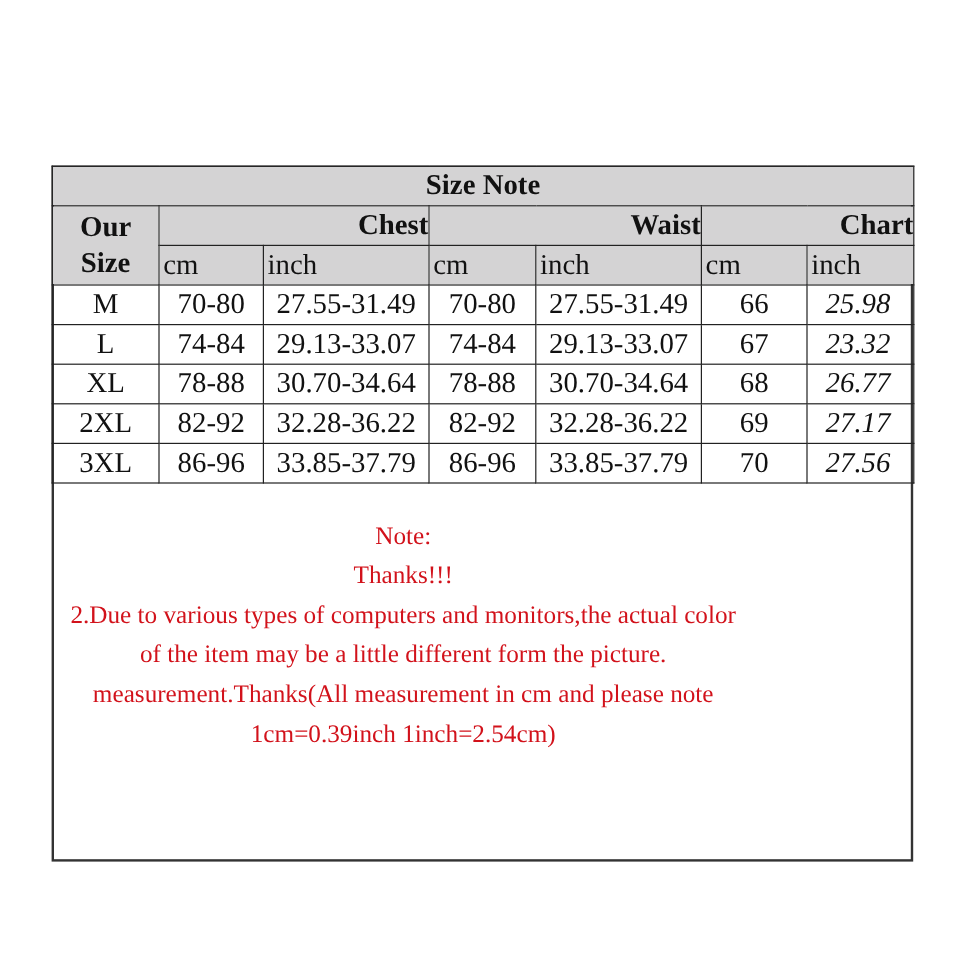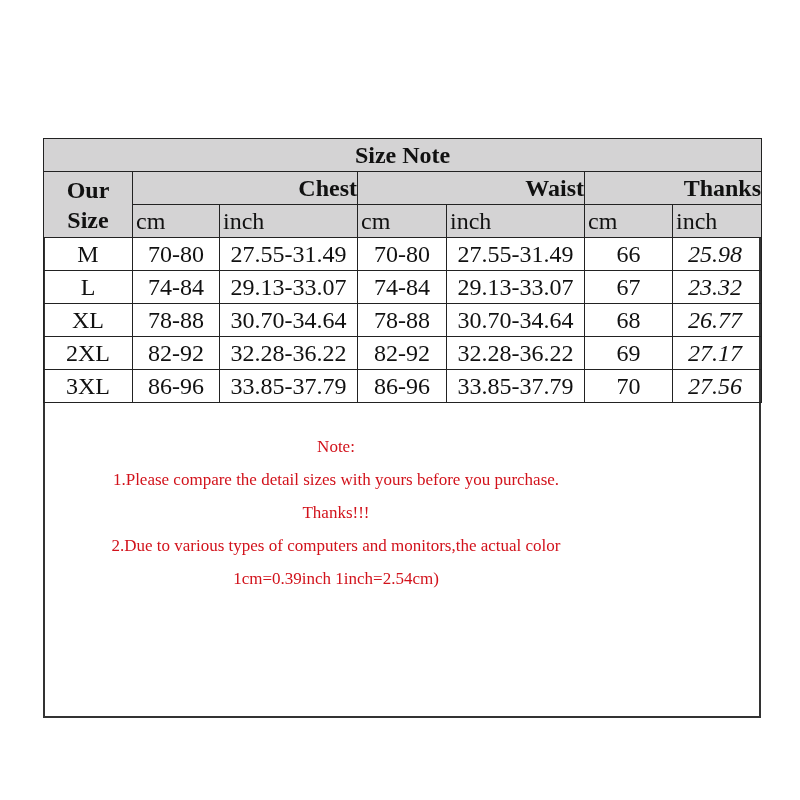--- a/index.html
+++ b/index.html
@@ -22,21 +22,21 @@
   }
   .gray { background: #d4d3d4; }
   .title { text-align: center; font-weight: bold; font-size: 23px; height: 33px; }
   .group { text-align: right; font-weight: bold; }
   .unit { text-align: left; padding-left: 3px !important; }
   .c { text-align: center; }
   .r { text-align: center; padding-right: 4px !important; font-style: italic; }
   .oursize { text-align: center; font-weight: bold; line-height: 33px; }
   .notes {
     position: absolute; left: 45px; top: 430px; width: 582px;
-    text-align: center; color: #d2121b; font-size: 17px; line-height: 33px;
+    text-align: center; color: #d2121b; font-size: 21px; line-height: 33px;
   }
   .notes div { white-space: nowrap; }
 </style>
 </head>
 <body>
 
 <div class="frame"></div>
 
 <table class="sizes">
   <colgroup>
@@ -52,21 +52,21 @@
       <tr>
     <td class="gray title" colspan="7">Size Note</td>
   </tr>
   <tr>
     <td class="gray oursize" rowspan="2">
       <div>Our</div>
       <div>Size</div>
     </td>
     <td class="gray group" colspan="2">Chest</td>
     <td class="gray group" colspan="2">Waist</td>
-    <td class="gray group" colspan="2">Thanks</td>
+    <td class="gray group" colspan="2">Chart</td>
   </tr>
   <tr>
     <td class="gray unit">cm</td>
     <td class="gray unit">inch</td>
     <td class="gray unit">cm</td>
     <td class="gray unit">inch</td>
     <td class="gray unit">cm</td>
     <td class="gray unit">inch</td>
   </tr>
 
@@ -113,17 +113,18 @@
     <td class="c">86-96</td>
     <td class="c">33.85-37.79</td>
     <td class="c">70</td>
     <td class="r">27.56</td>
   </tr>
 </tbody>
   </table>
 
 <div class="notes">
   <div>Note:</div>
-  <div>1.Please compare the detail sizes with yours before you purchase.</div>
   <div>Thanks!!!</div>
   <div>2.Due to various types of computers and monitors,the actual color</div>
+  <div>of the item may be a little different form the picture.</div>
+  <div>measurement.Thanks(All measurement in cm and please note</div>
   <div>1cm=0.39inch 1inch=2.54cm)</div>
 </div>
 
 </body></html>

